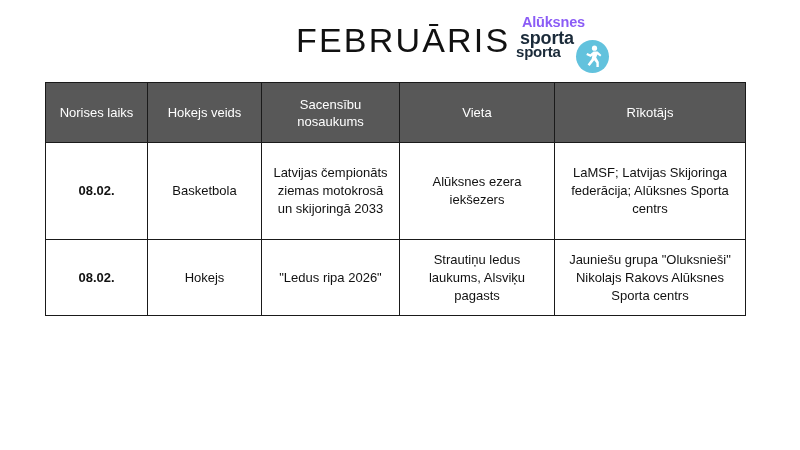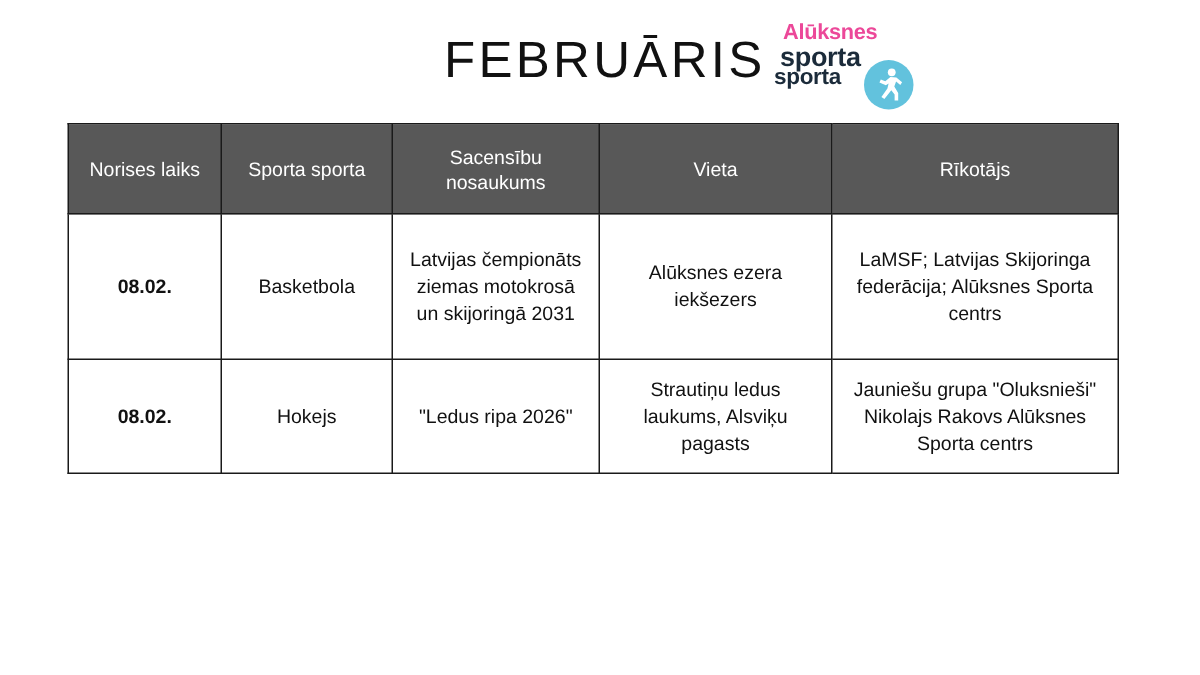--- a/index.html
+++ b/index.html
@@ -48,21 +48,21 @@
     position: absolute;
     left: 0;
     white-space: nowrap;
     font-weight: bold;
     letter-spacing: -0.2px;
   }
   .logo-l1 {
     top: 0px;
     left: 6px;
     font-size: 14.5px;
-    color: #ec4899;
+    color: #8b5cf6;
   }
   .logo-l2 {
     top: 14px;
     left: 4px;
     font-size: 18px;
     color: #1b2b3a;
   }
   .logo-l3 {
     top: 29px;
     left: 0px;
@@ -155,31 +155,31 @@
   <colgroup>
     <col class="col-w-0">
     <col class="col-w-1">
     <col class="col-w-2">
     <col class="col-w-3">
     <col class="col-w-4">
   </colgroup>
   <thead>
     <tr>
       <th>Norises laiks</th>
-      <th>Sporta sporta</th>
+      <th>Hokejs veids</th>
       <th>Sacensību nosaukums</th>
       <th>Vieta</th>
       <th>Rīkotājs</th>
     </tr>
   </thead>
   <tbody>
     <tr>
       <td class="col-date">08.02.</td>
       <td>Basketbola</td>
-      <td>Latvijas čempionāts ziemas motokrosā un skijoringā 2031</td>
+      <td>Latvijas čempionāts ziemas motokrosā un skijoringā 2033</td>
       <td>Alūksnes ezera iekšezers</td>
       <td>LaMSF; Latvijas Skijoringa federācija; Alūksnes Sporta centrs</td>
     </tr>
     <tr>
       <td class="col-date">08.02.</td>
       <td>Hokejs</td>
       <td>"Ledus ripa 2026"</td>
       <td>Strautiņu ledus laukums, Alsviķu pagasts</td>
       <td>Jauniešu grupa "Oluksnieši" Nikolajs Rakovs Alūksnes Sporta centrs</td>
     </tr>

